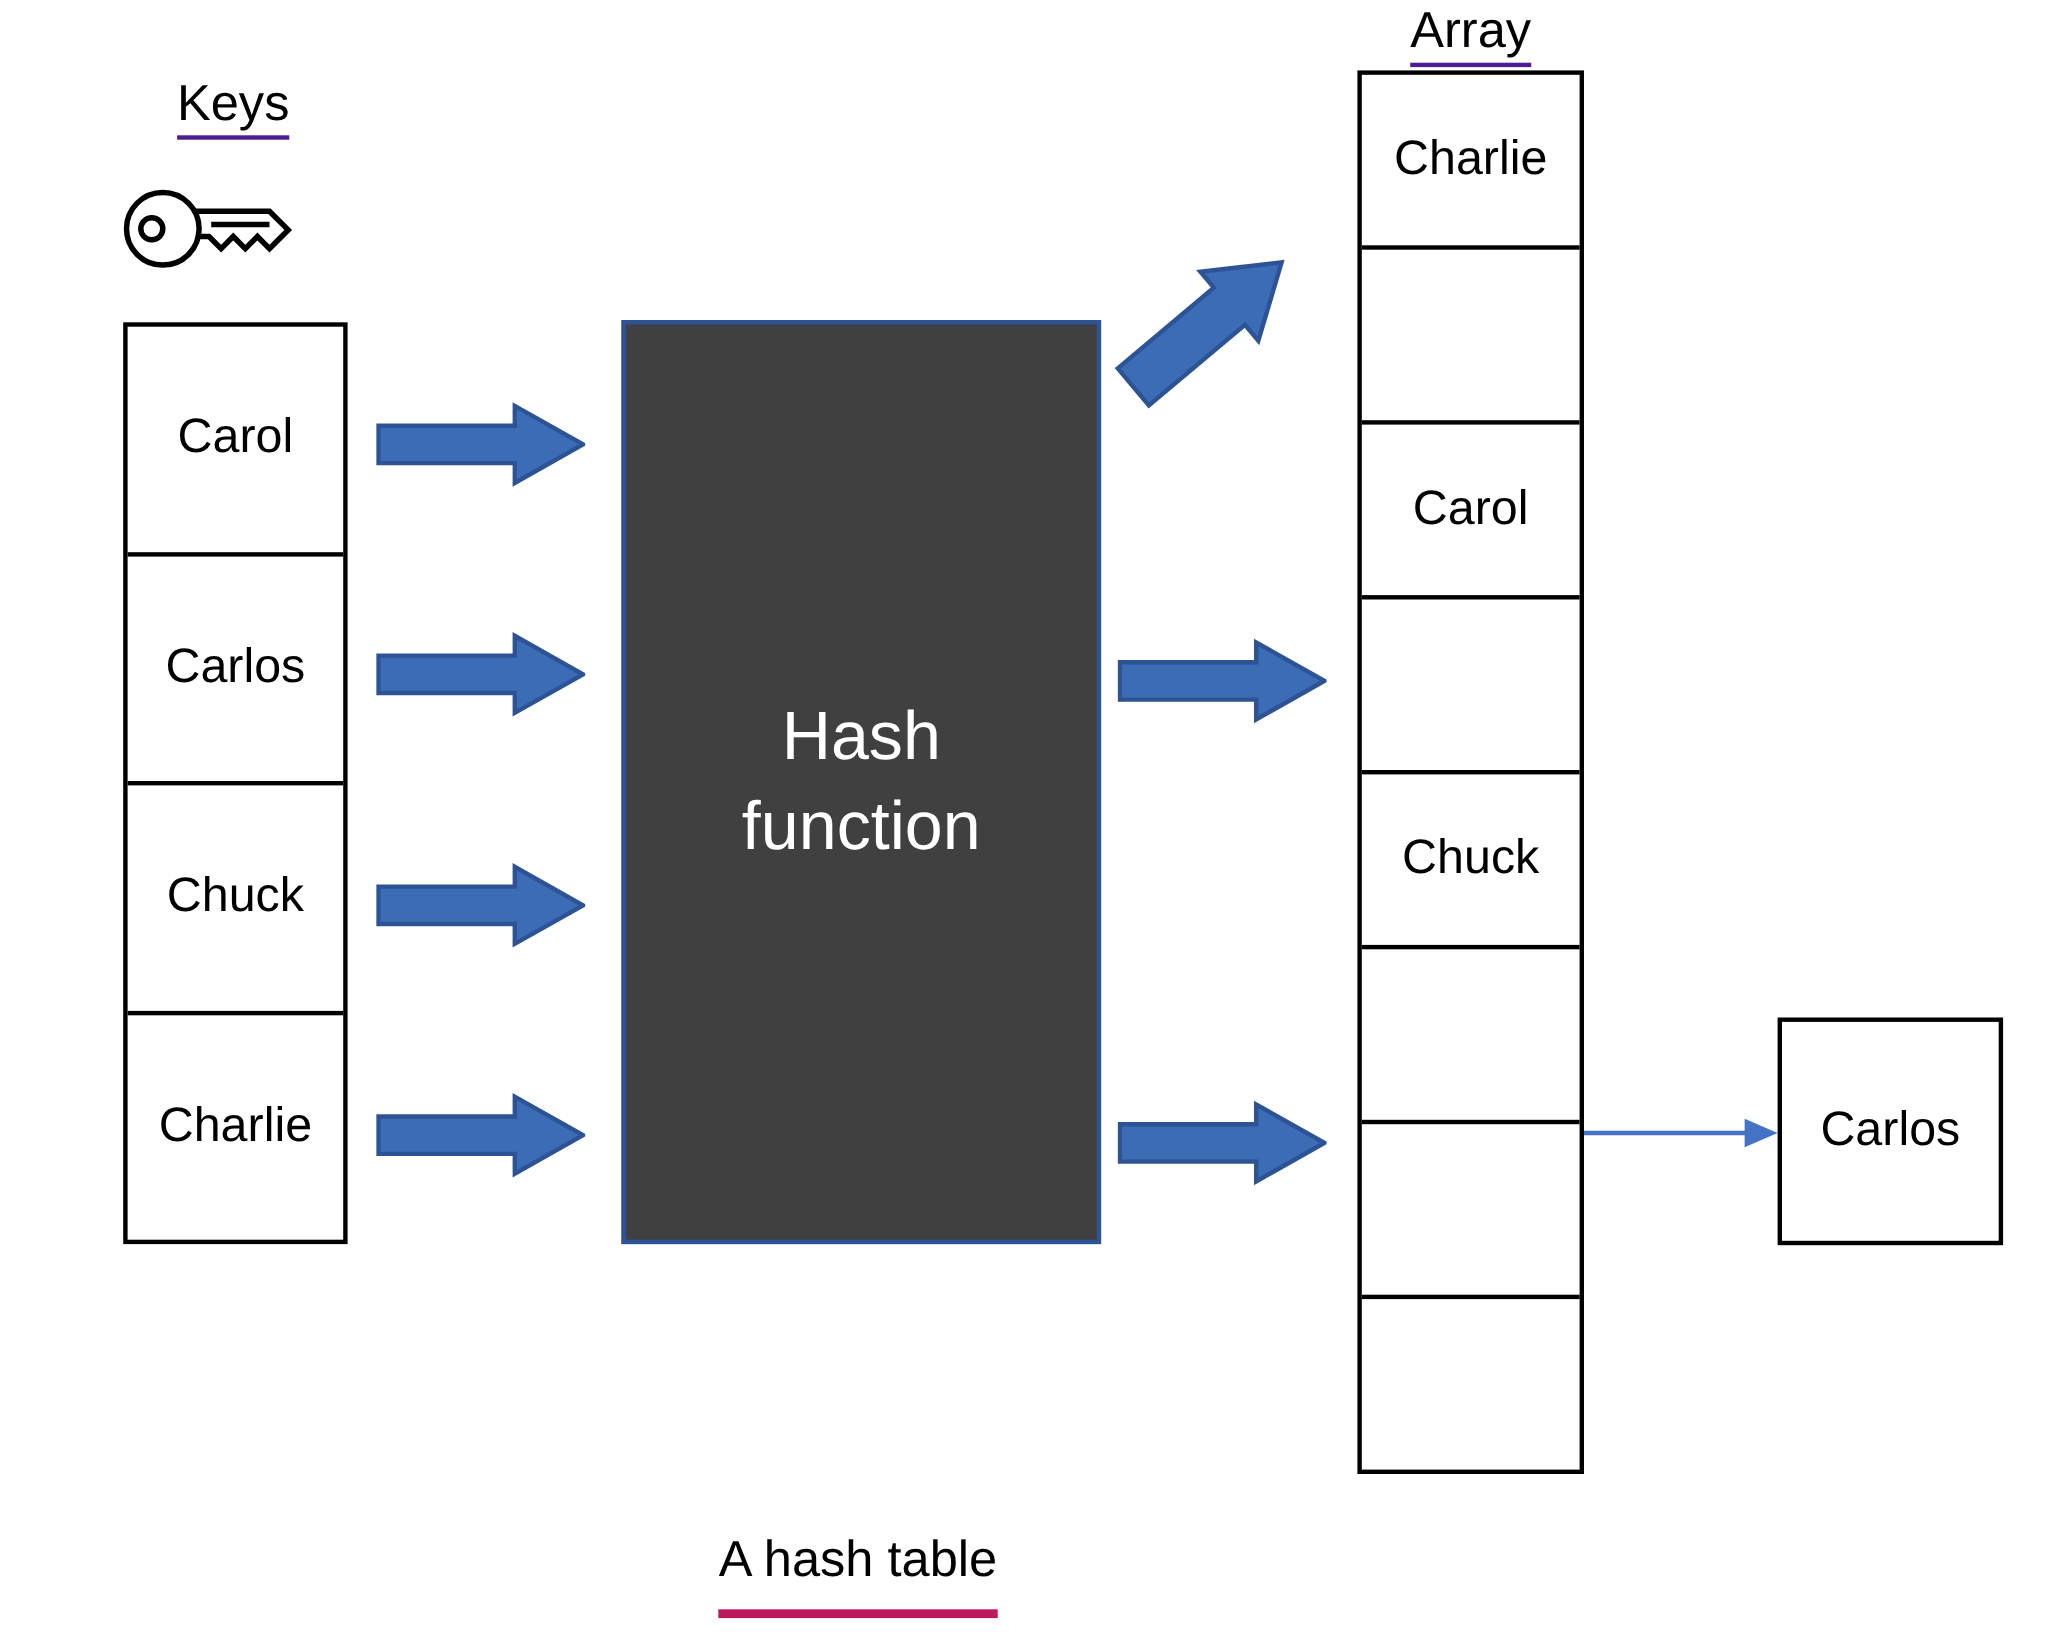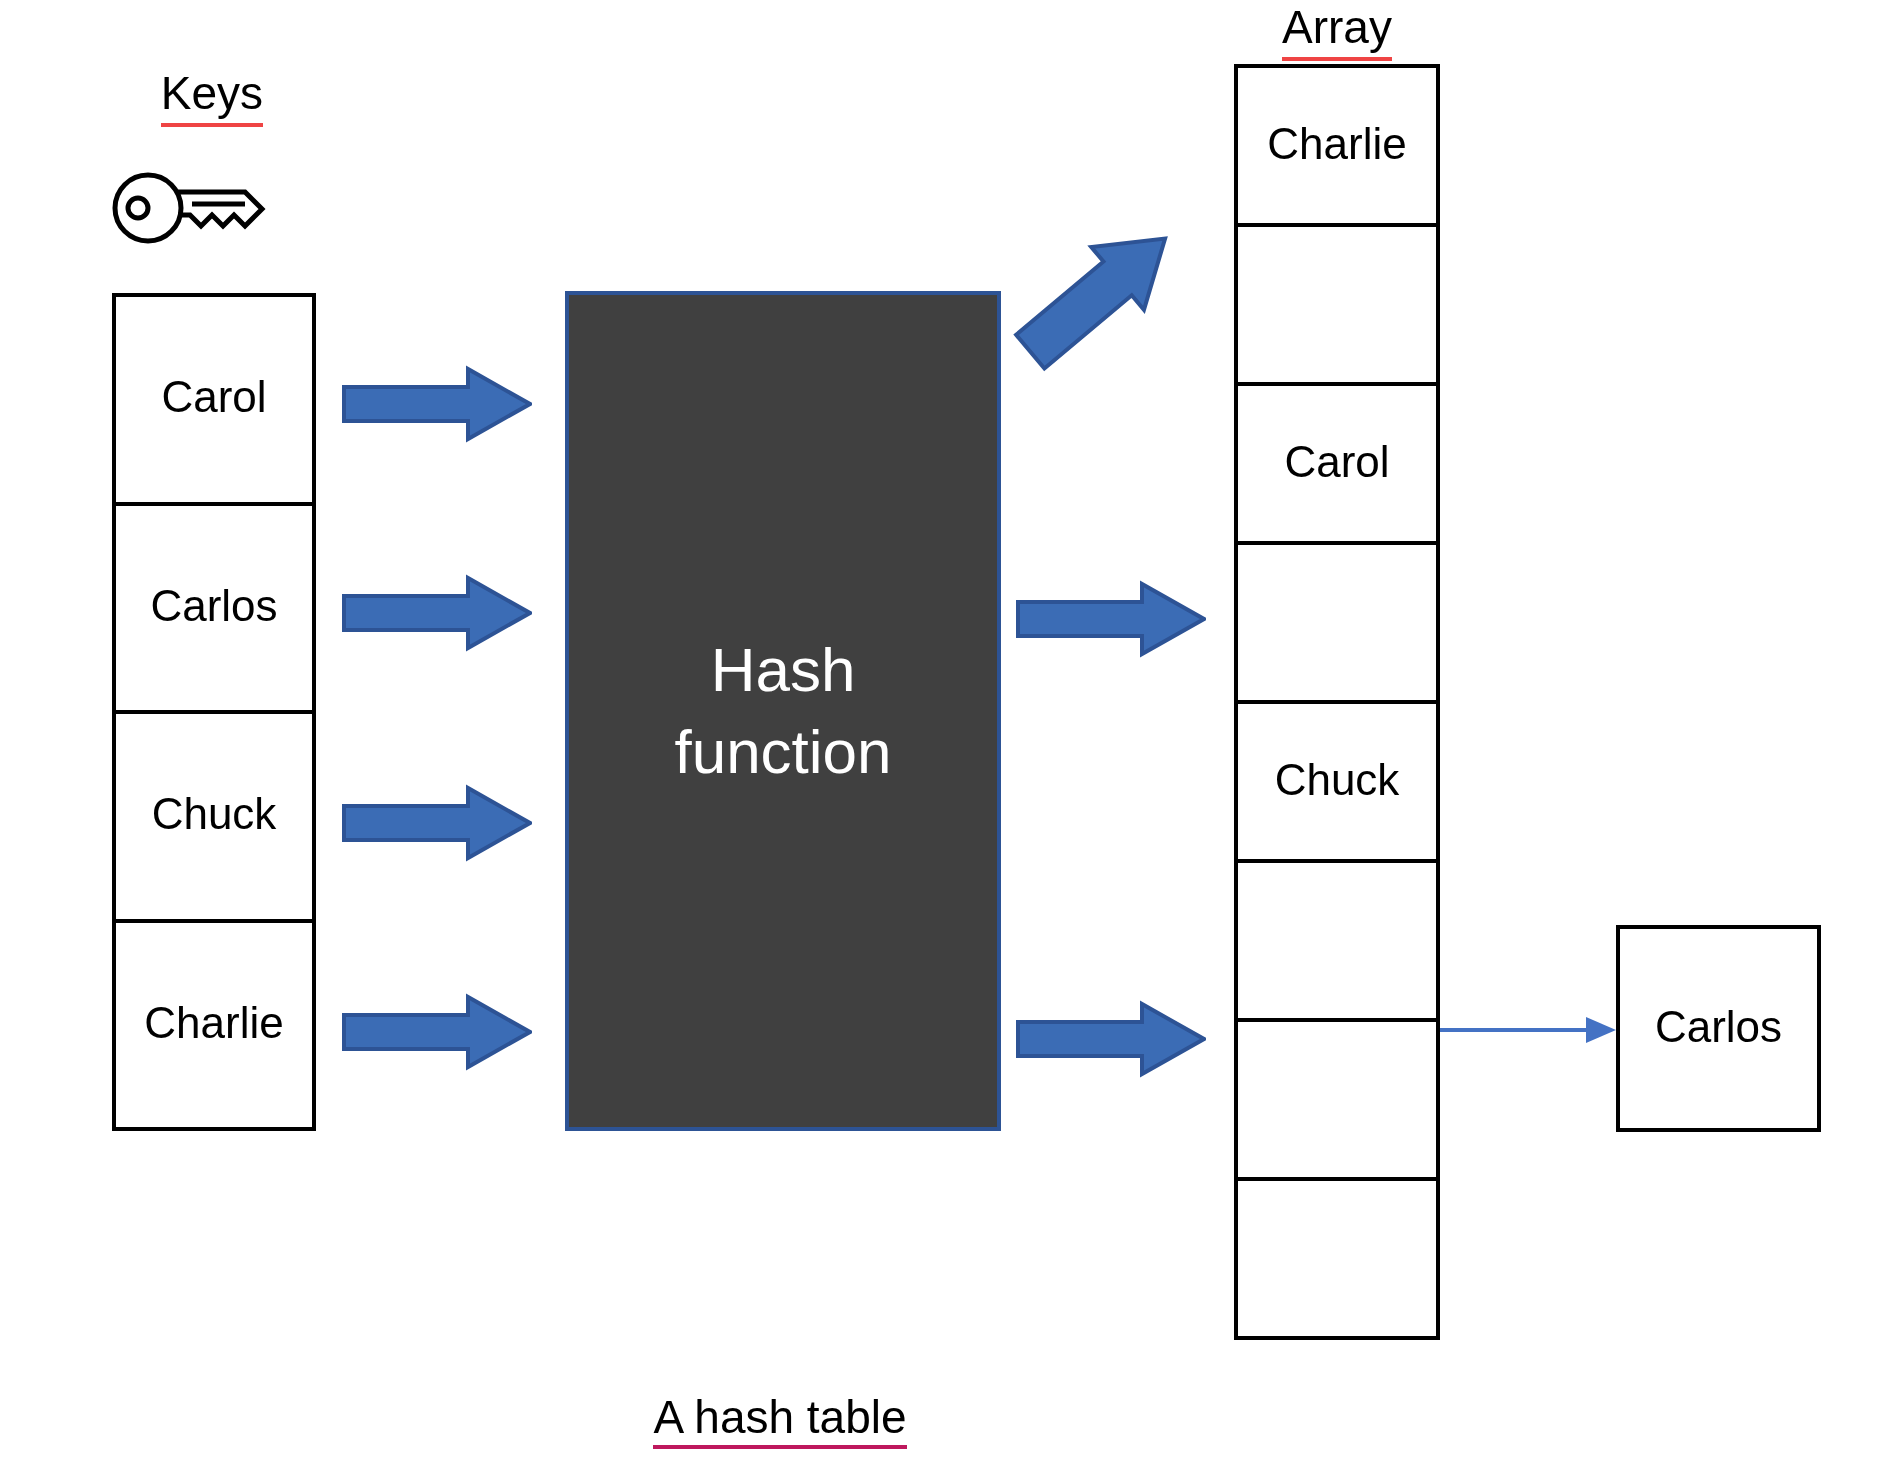--- a/index.html
+++ b/index.html
@@ -20,32 +20,32 @@
   .abs { position: absolute; }
 
   
   .heading {
     font-size: 46px;
     color: #000000;
     text-align: center;
     white-space: nowrap;
   }
   .heading span.u {
-    border-bottom: 4px solid #ef4444;
+    border-bottom: 4px solid #4c1d95;
     padding-bottom: 4px;
   }
   .caption {
     font-size: 46px;
     color: #000000;
     text-align: center;
     white-space: nowrap;
   }
   .caption span.u {
-    border-bottom: 4px solid #be185d;
-    padding-bottom: 2px;
+    border-bottom: 8px solid #be185d;
+    padding-bottom: 20px;
   }
 
   
   #key-icon { left: 112px; top: 166px; width: 180px; height: 85px; }
 
   
   #keys-column {
     left: 112px;
     top: 293px;
     width: 204px;

